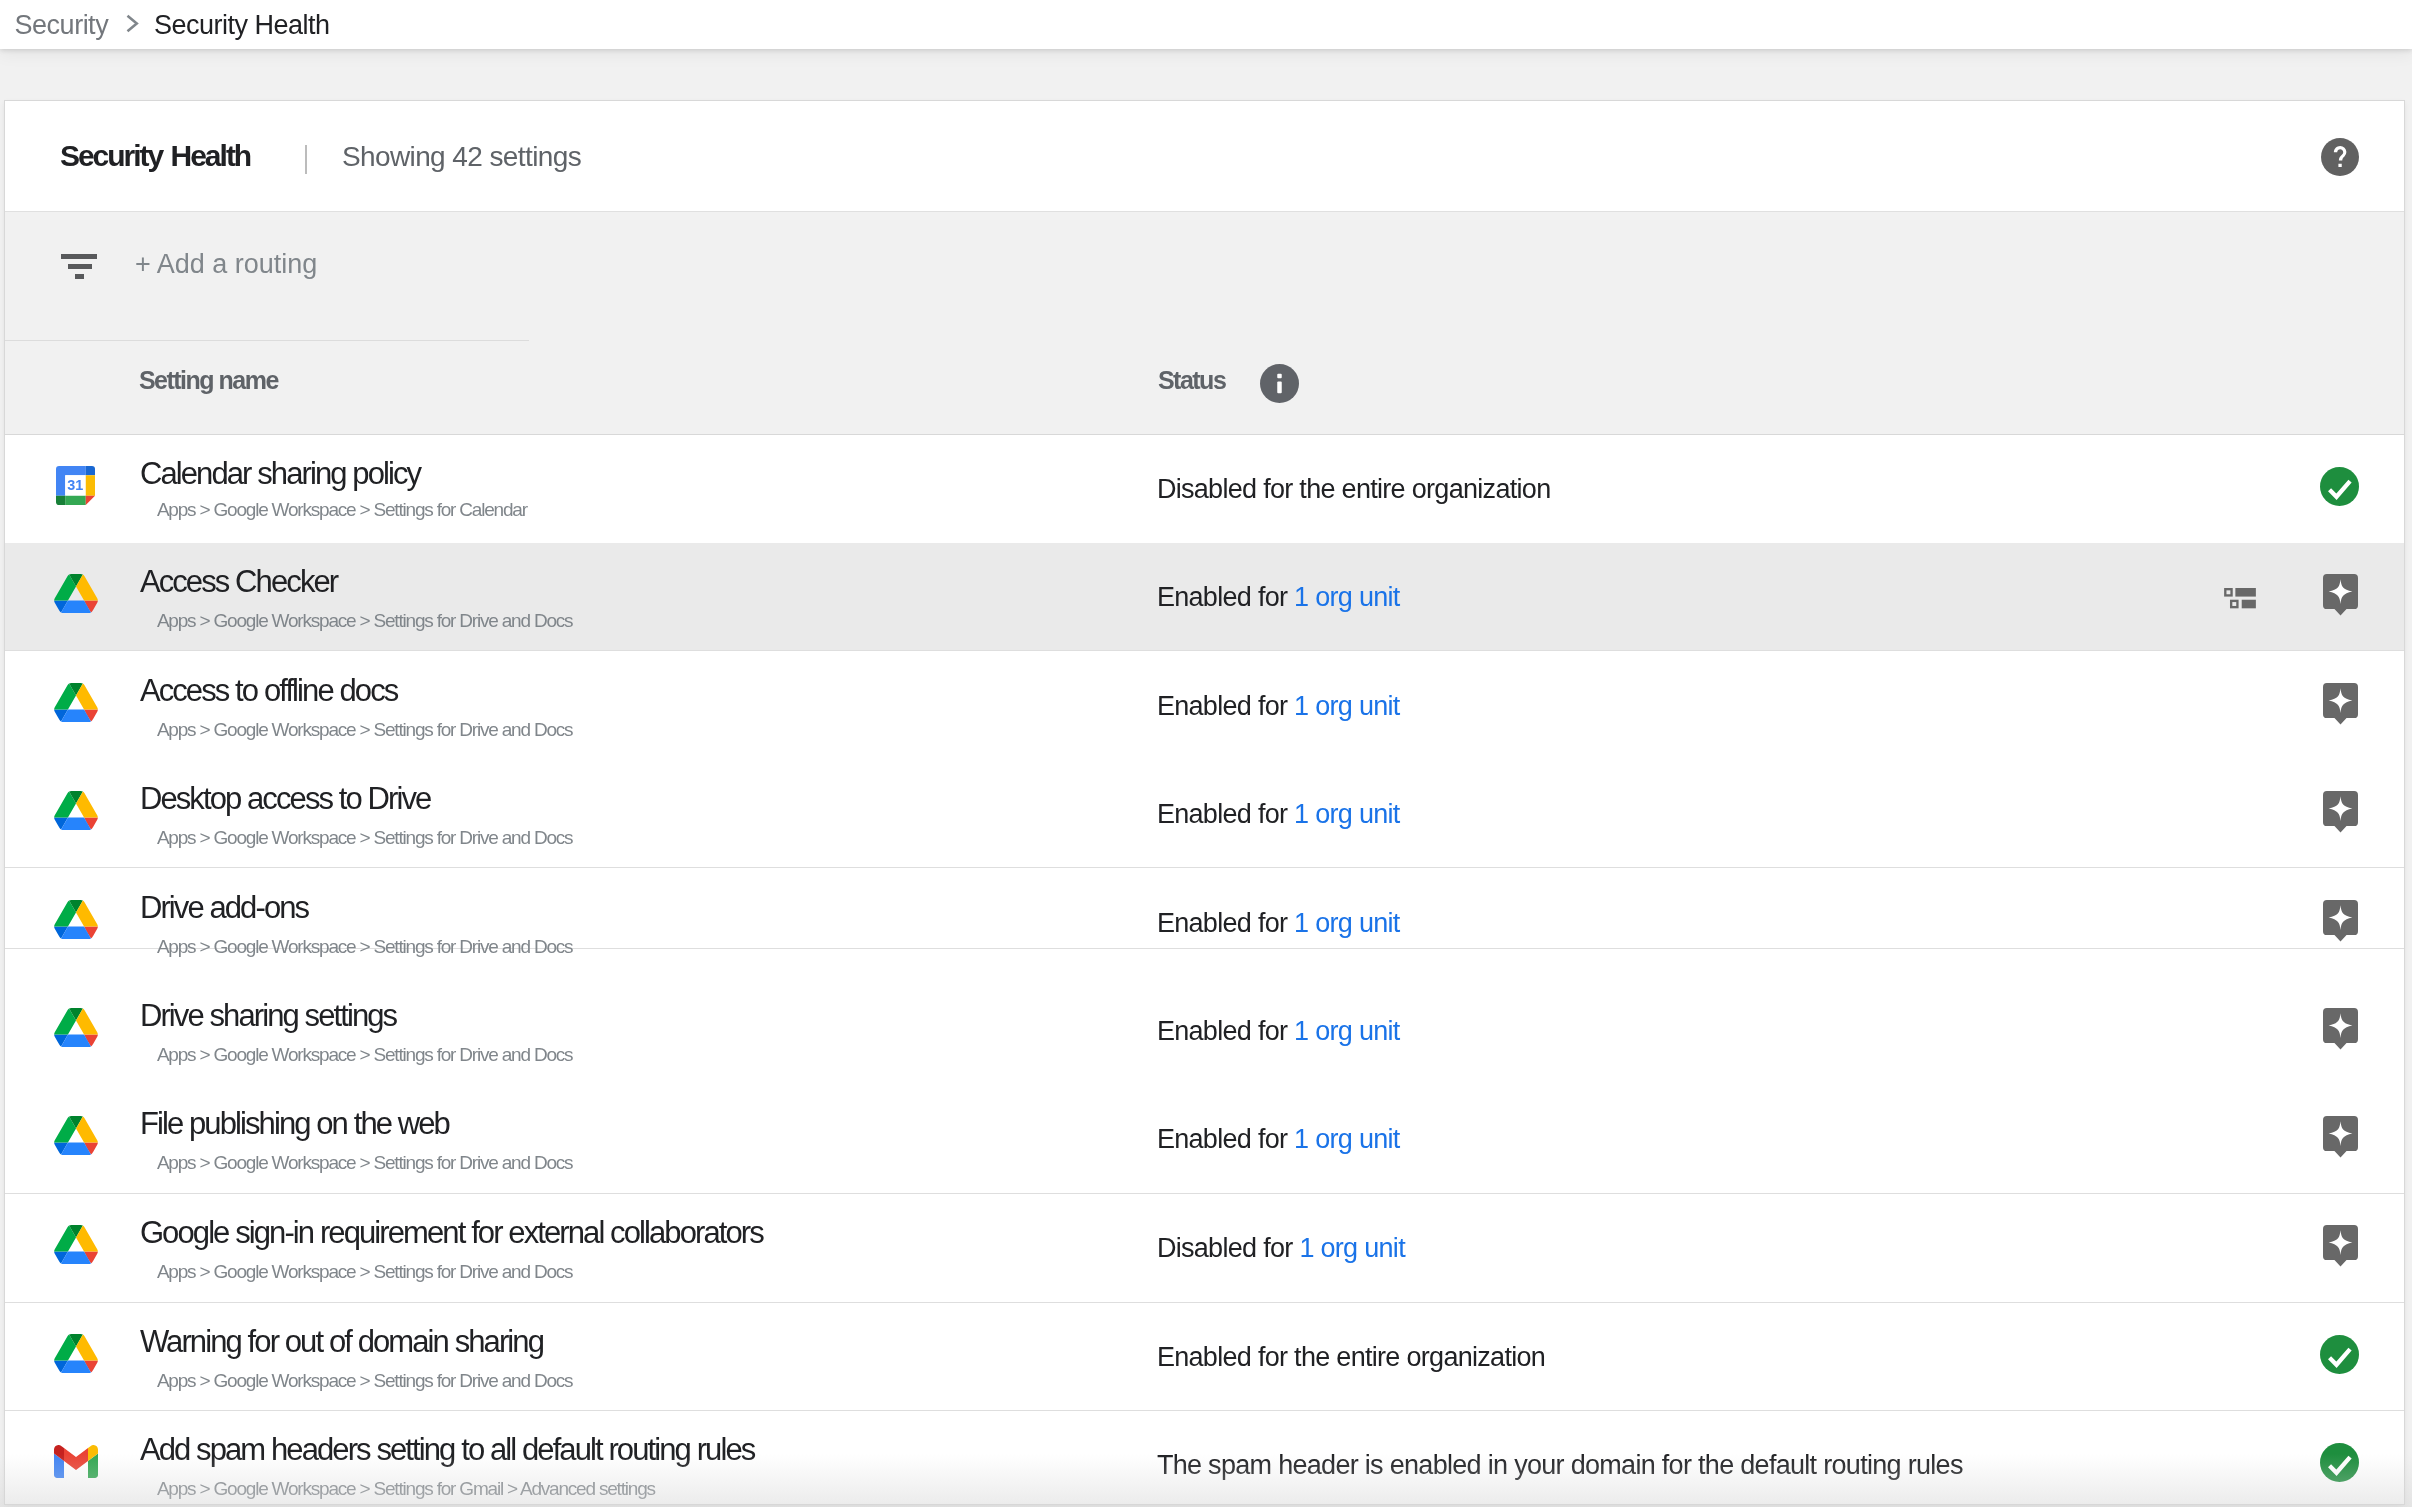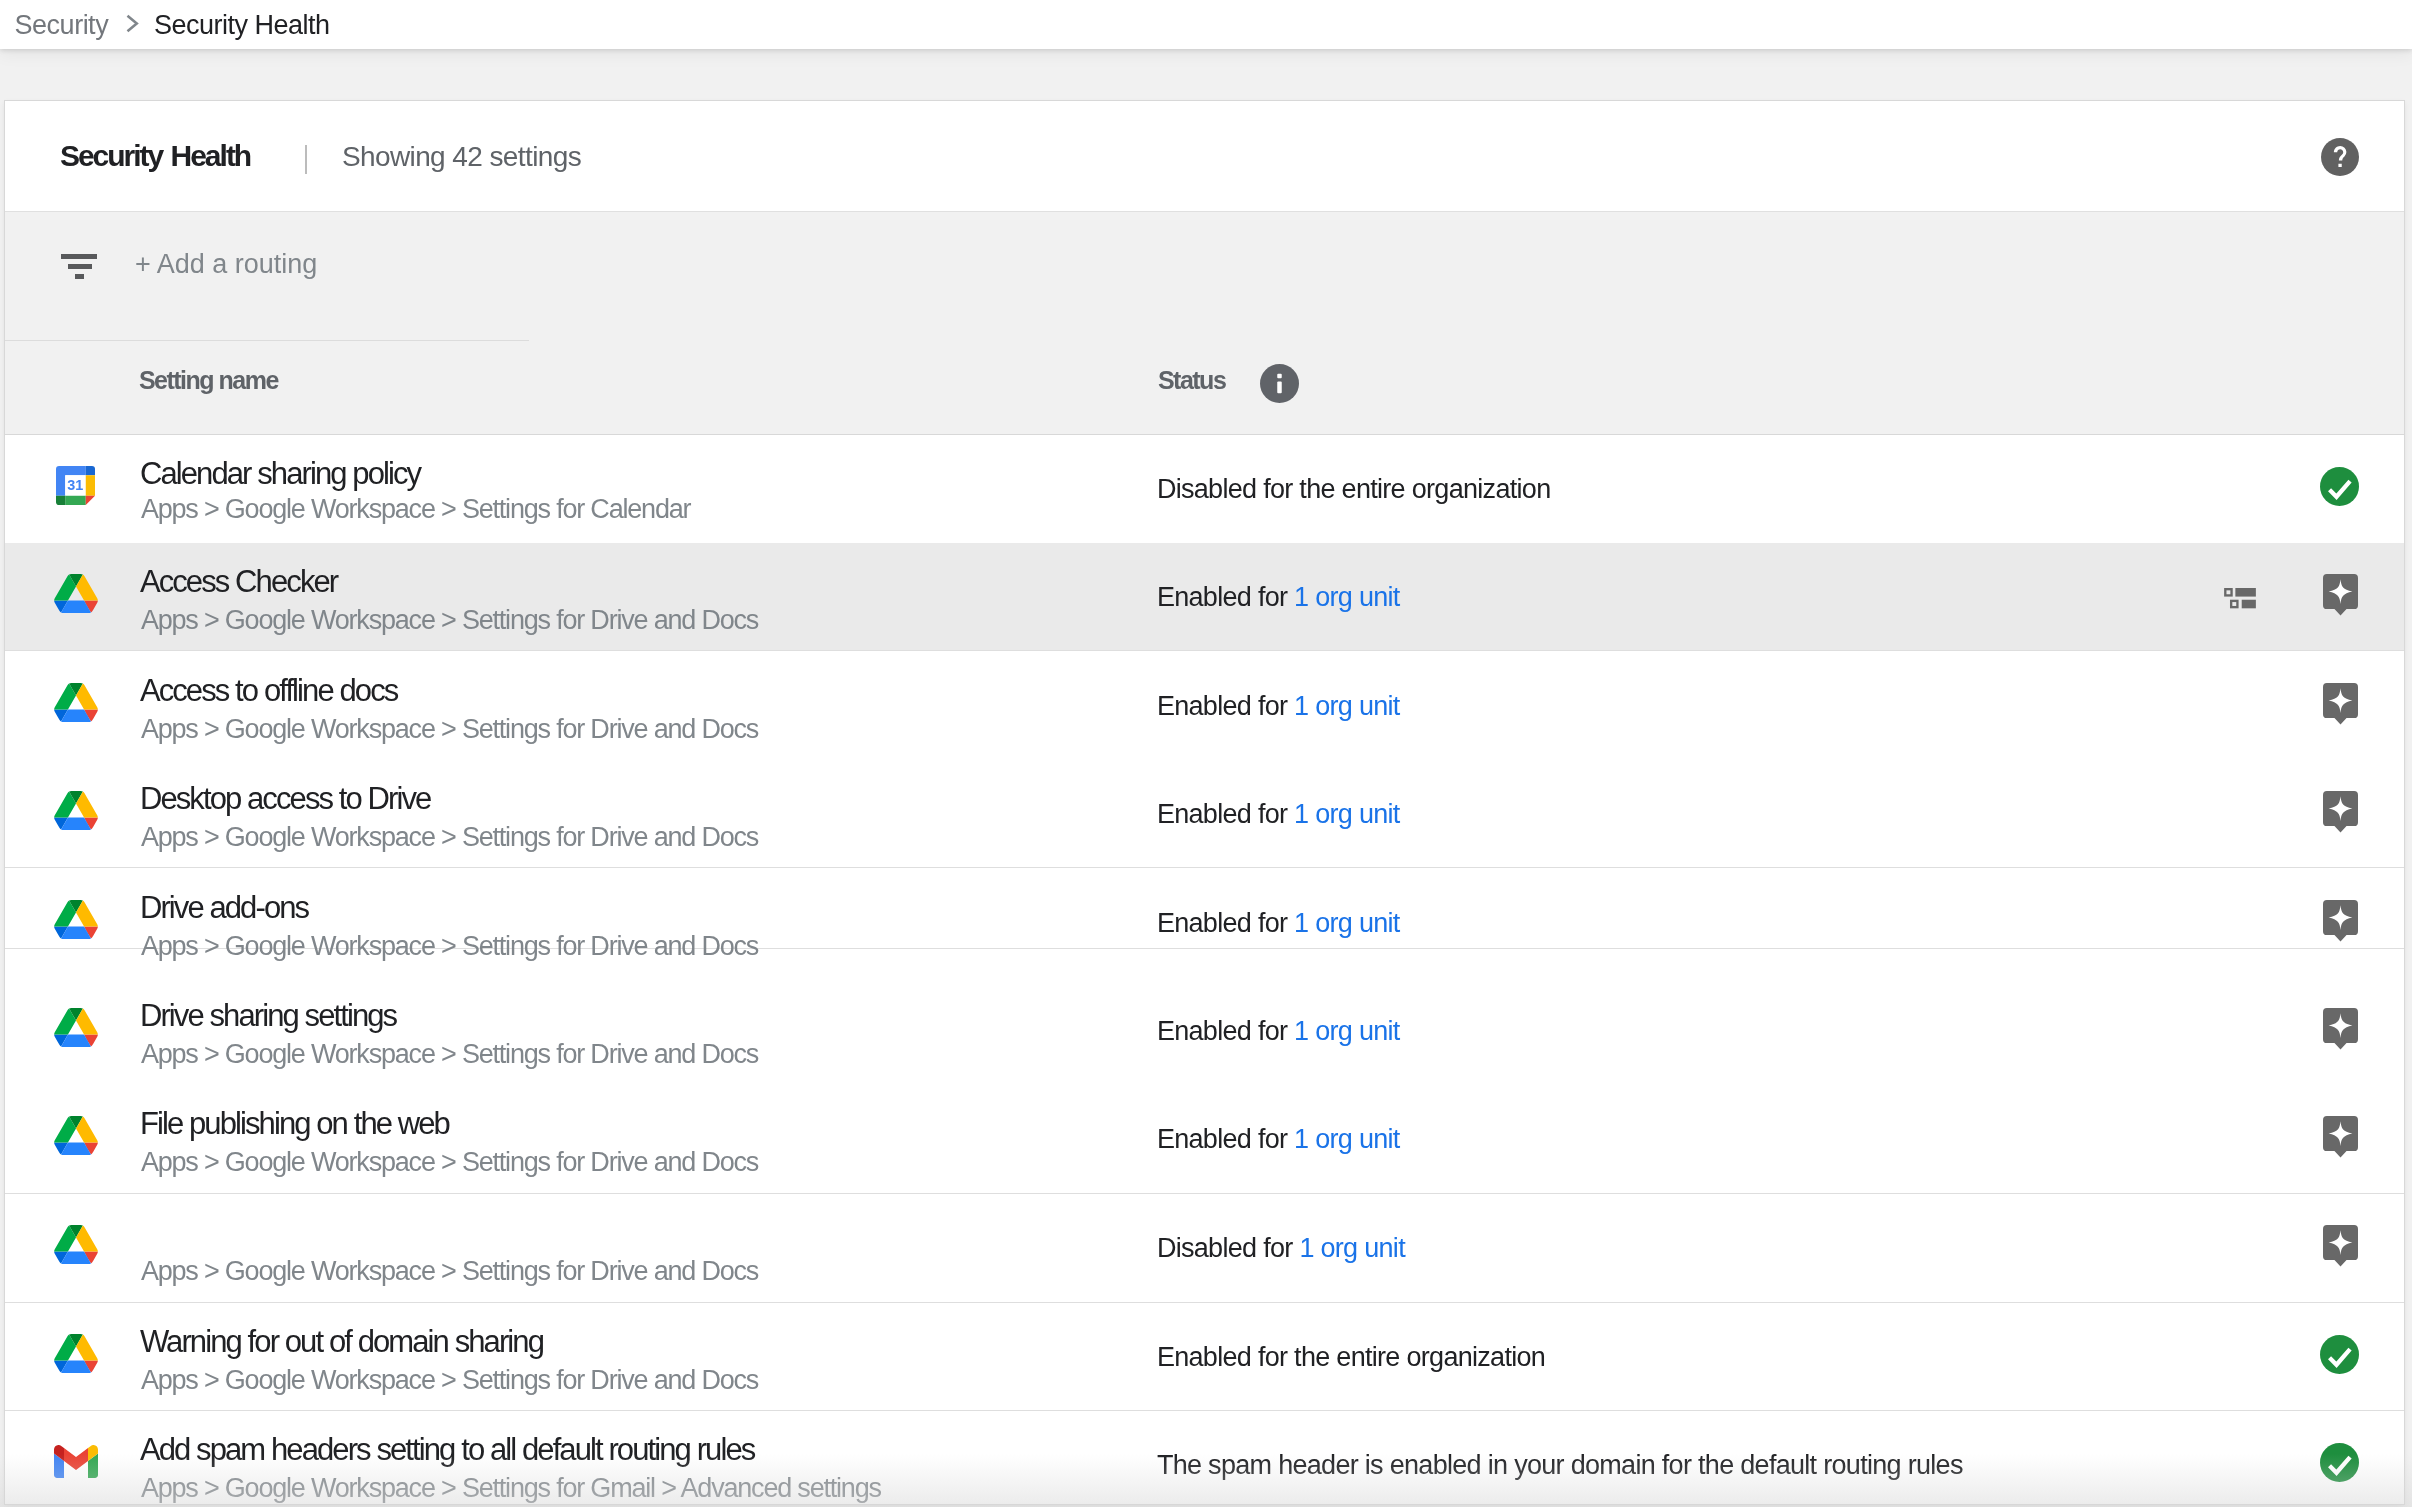--- a/index.html
+++ b/index.html
@@ -19,21 +19,21 @@
 #hdrhelp { position:absolute; left:2316px; top:37px; }
 #band { position:absolute; left:0; top:111px; width:100%; height:223px; background:#f1f1f1; border-bottom:1px solid #d8d8d8; }
 #fdiv { position:absolute; left:0px; top:128px; width:524px; height:1px; background:#dcdcdc; }
 .fbar { position:absolute; background:#58595b; height:4.9px; }
 #addfilter { position:absolute; left:130px; top:35px; font-size:27px; color:#80868b; line-height:35px; }
 #colname { position:absolute; left:134px; top:152px; font-size:25px; font-weight:bold; letter-spacing:-1.5px; color:#5f6368; line-height:33px; }
 #colstatus { position:absolute; left:1153px; top:152px; font-size:25px; font-weight:bold; letter-spacing:-1.5px; color:#5f6368; line-height:33px; }
 #colinfo { position:absolute; left:1255px; top:152px; }
 .row { position:absolute; left:0; width:100%; background:#fff; }
 .rt { position:absolute; left:135px; font-size:31px; letter-spacing:-1.9px; color:#202124; line-height:39px; white-space:nowrap; }
-.rs { position:absolute; left:136px; font-size:27px; letter-spacing:-1.2px; color:#80868b; line-height:35px; white-space:nowrap; }
+.rs { position:absolute; left:152px; font-size:19px; letter-spacing:-1.2px; color:#80868b; line-height:35px; white-space:nowrap; }
 .st { position:absolute; left:1152px; font-size:27px; letter-spacing:-0.7px; color:#202124; line-height:35px; white-space:nowrap; }
 .lk { color:#1a73e8; }
 #fade { position:absolute; left:0; top:1454px; width:2412px; height:54px; z-index:9;
   background:linear-gradient(to bottom, rgba(235,235,235,0), rgba(214,214,214,0.5)); }
 </style>
 </head>
 <body>
 <div id="topbar">
   <div class="bc1">Security</div>
   <div id="bcchev"><svg width="23" height="23" viewBox="0 0 24 24">
@@ -194,20 +194,21 @@
     </div>
 <div class="row" style="top:1093px;height:109px;border-bottom:1px solid #dedede;">
       <div style="position:absolute;left:49px;top:31px;"><svg width="44" height="39" viewBox="0 0 87.3 78">
 <path d="m6.6 66.85 3.85 6.65c.8 1.4 1.95 2.5 3.3 3.3l13.75-23.8h-27.5c0 1.55.4 3.1 1.2 4.5z" fill="#0066da"></path>
 <path d="m43.65 25-13.75-23.8c-1.35.8-2.5 1.9-3.3 3.3l-25.4 44a9.06 9.06 0 0 0 -1.2 4.5h27.5z" fill="#00ac47"></path>
 <path d="m73.55 76.8c1.35-.8 2.5-1.9 3.3-3.3l1.6-2.75 7.65-13.25c.8-1.4 1.2-2.95 1.2-4.5h-27.502l5.852 11.5z" fill="#ea4335"></path>
 <path d="m43.65 25 13.75-23.8c-1.35-.8-2.9-1.2-4.5-1.2h-18.5c-1.6 0-3.15.45-4.5 1.2z" fill="#00832d"></path>
 <path d="m59.8 53h-32.3l-13.75 23.8c1.35.8 2.9 1.2 4.5 1.2h50.8c1.6 0 3.15-.45 4.5-1.2z" fill="#2684fc"></path>
 <path d="m73.4 26.5-12.7-22c-.8-1.4-1.95-2.5-3.3-3.3l-13.75 23.8 16.15 28h27.45c0-1.55-.4-3.1-1.2-4.5z" fill="#ffba00"></path>
         </svg></div>
+      <div class="rt" style="top:19px;">Google sign-in requirement for external collaborators</div>
       <div class="rs" style="top:60px;">Apps &gt; Google Workspace &gt; Settings for Drive and Docs</div>
       <div class="st" style="top:37px;">Disabled for <span class="lk">1 org unit</span></div>
       <div style="position:absolute;left:2318px;top:31px;"><svg width="35" height="42" viewBox="0 0 36 43">
 <path d="M4 0h28a4 4 0 0 1 4 4v28a4 4 0 0 1-4 4H24.2l-6.2 6.6-6.2-6.6H4a4 4 0 0 1-4-4V4a4 4 0 0 1 4-4z" fill="#686868"></path>
 <path d="M18 5.2 C18.85 13 20.45 15.7 30.2 18 C20.45 20.3 18.85 23 18 30.8 C17.15 23 15.55 20.3 5.8 18 C15.55 15.7 17.15 13 18 5.2 Z" fill="#fff"></path>
         </svg></div>
     </div>
 <div class="row" style="top:1202px;height:108px;border-bottom:1px solid #dedede;text-align:center;">
       <div style="position:absolute;left:49px;top:31px;"><svg width="44" height="39" viewBox="0 0 87.3 78">
 <path d="m6.6 66.85 3.85 6.65c.8 1.4 1.95 2.5 3.3 3.3l13.75-23.8h-27.5c0 1.55.4 3.1 1.2 4.5z" fill="#0066da"></path>

